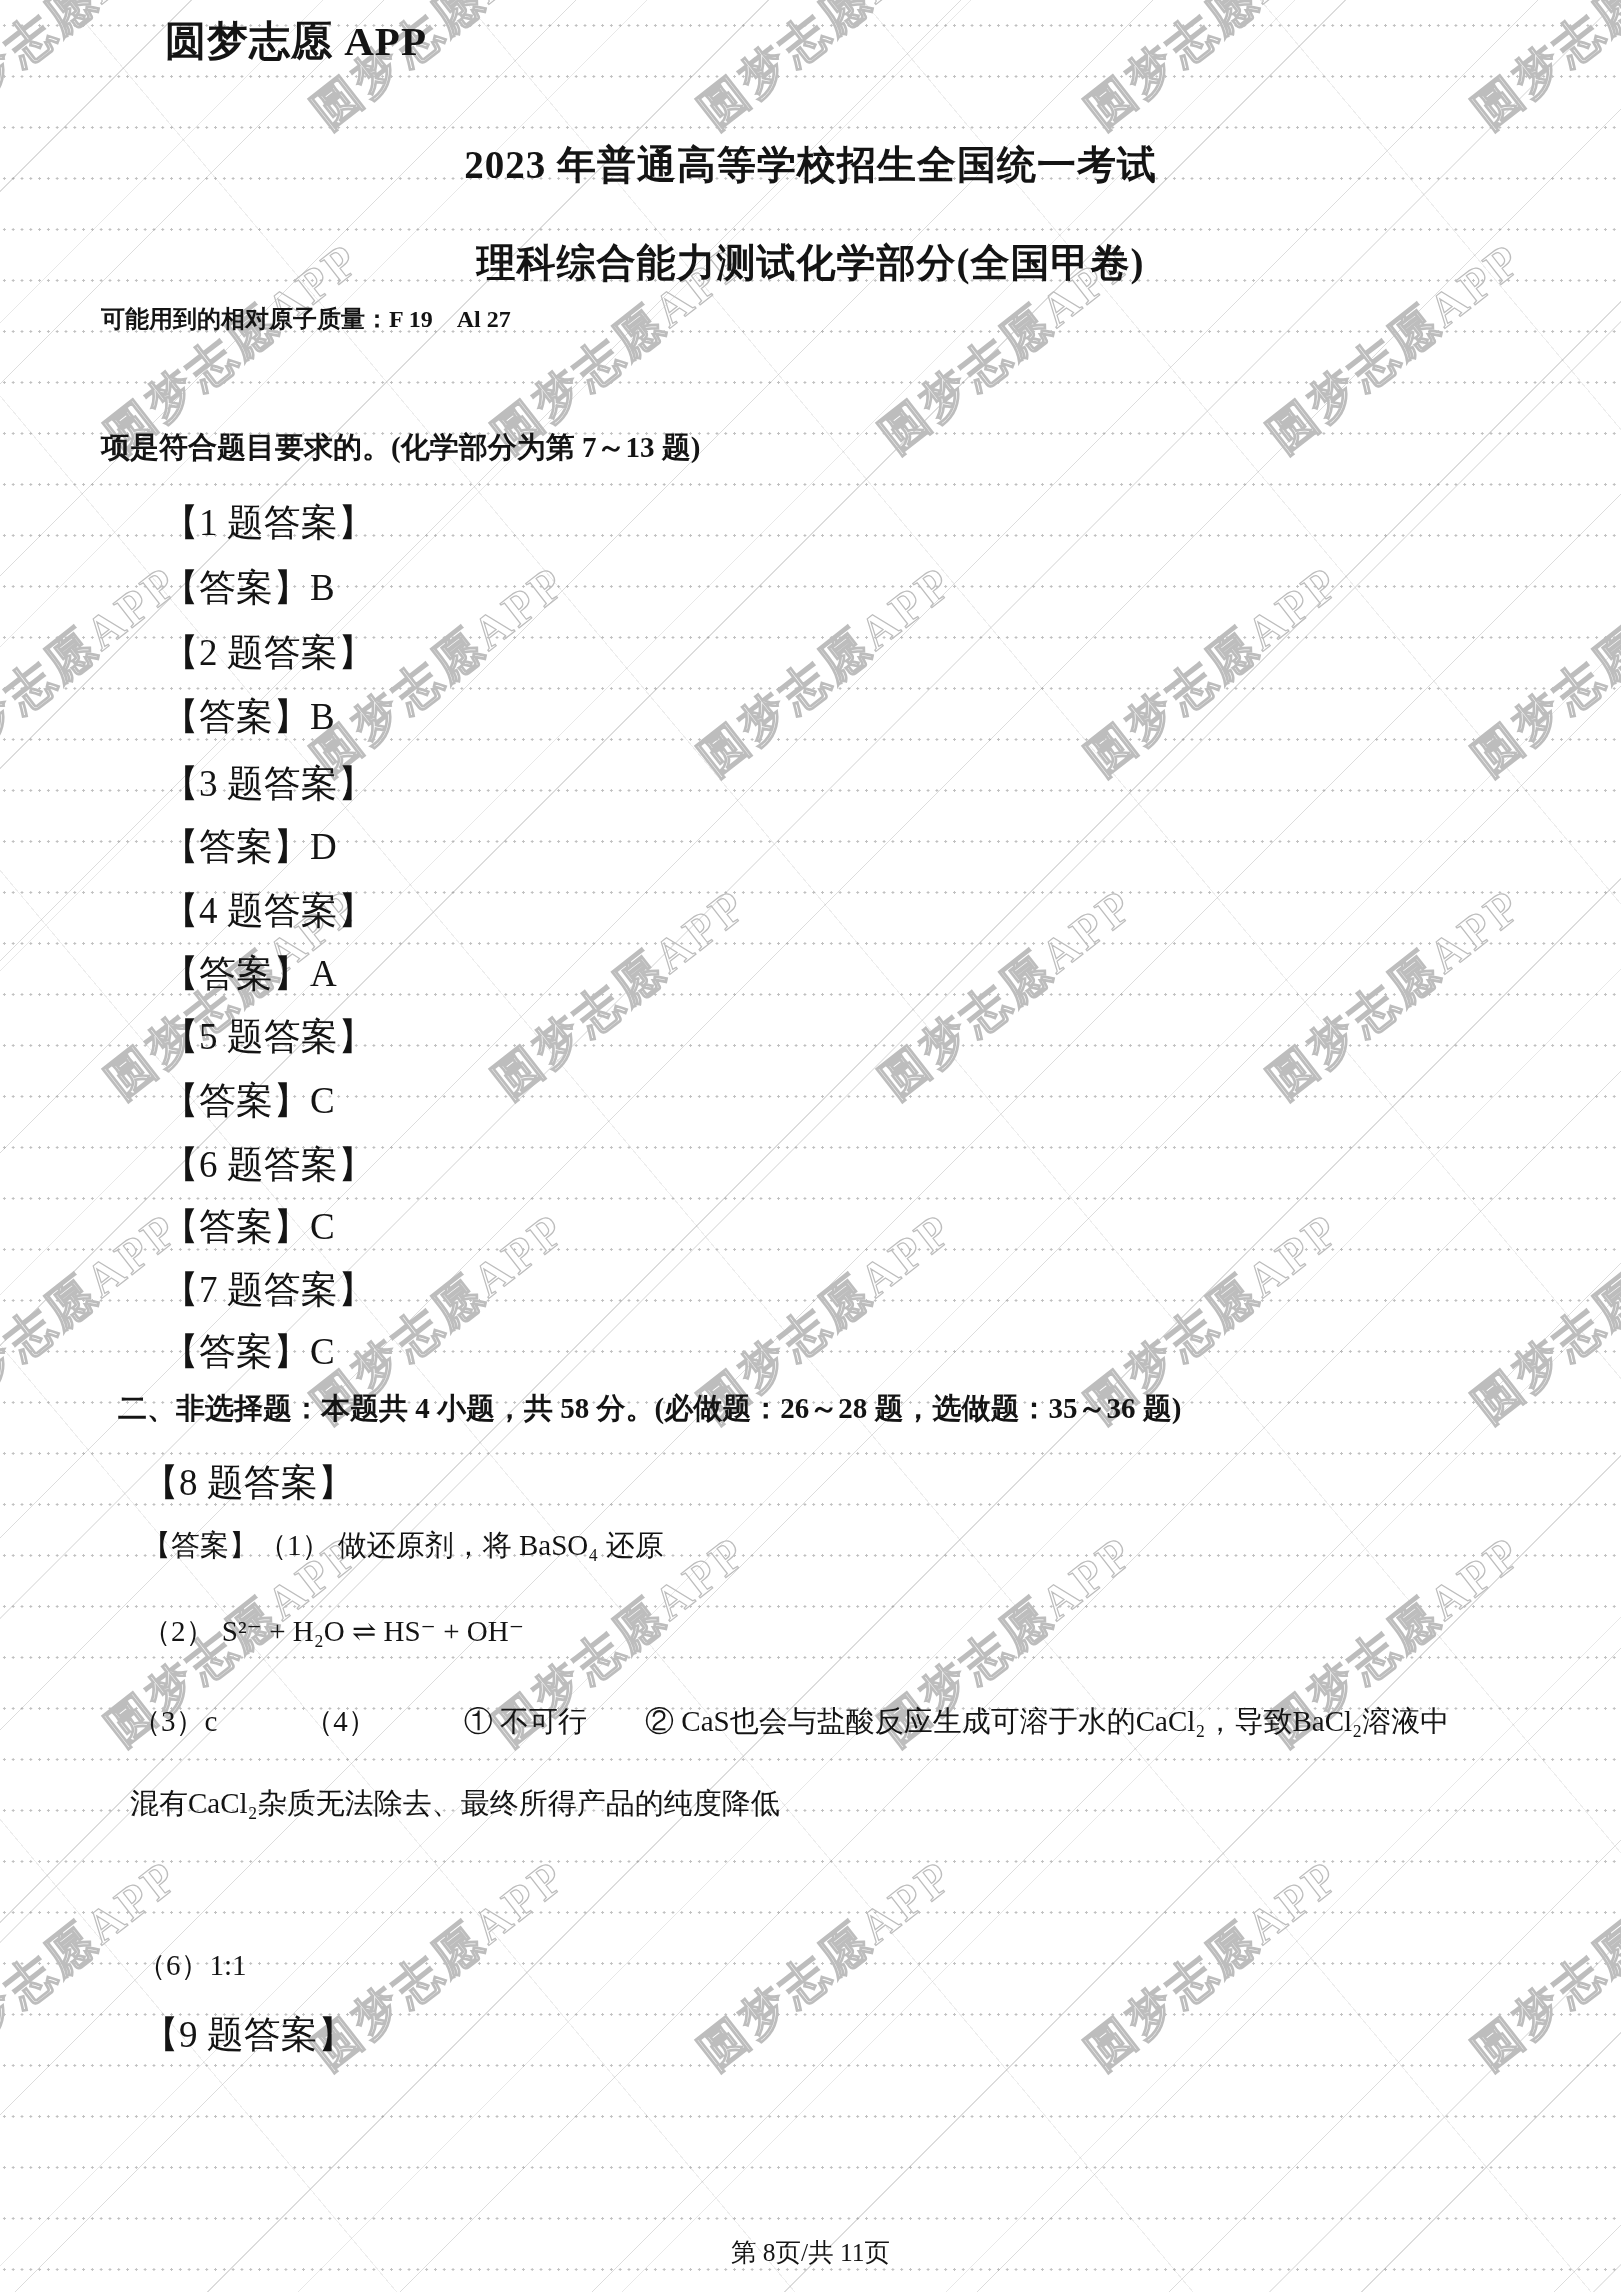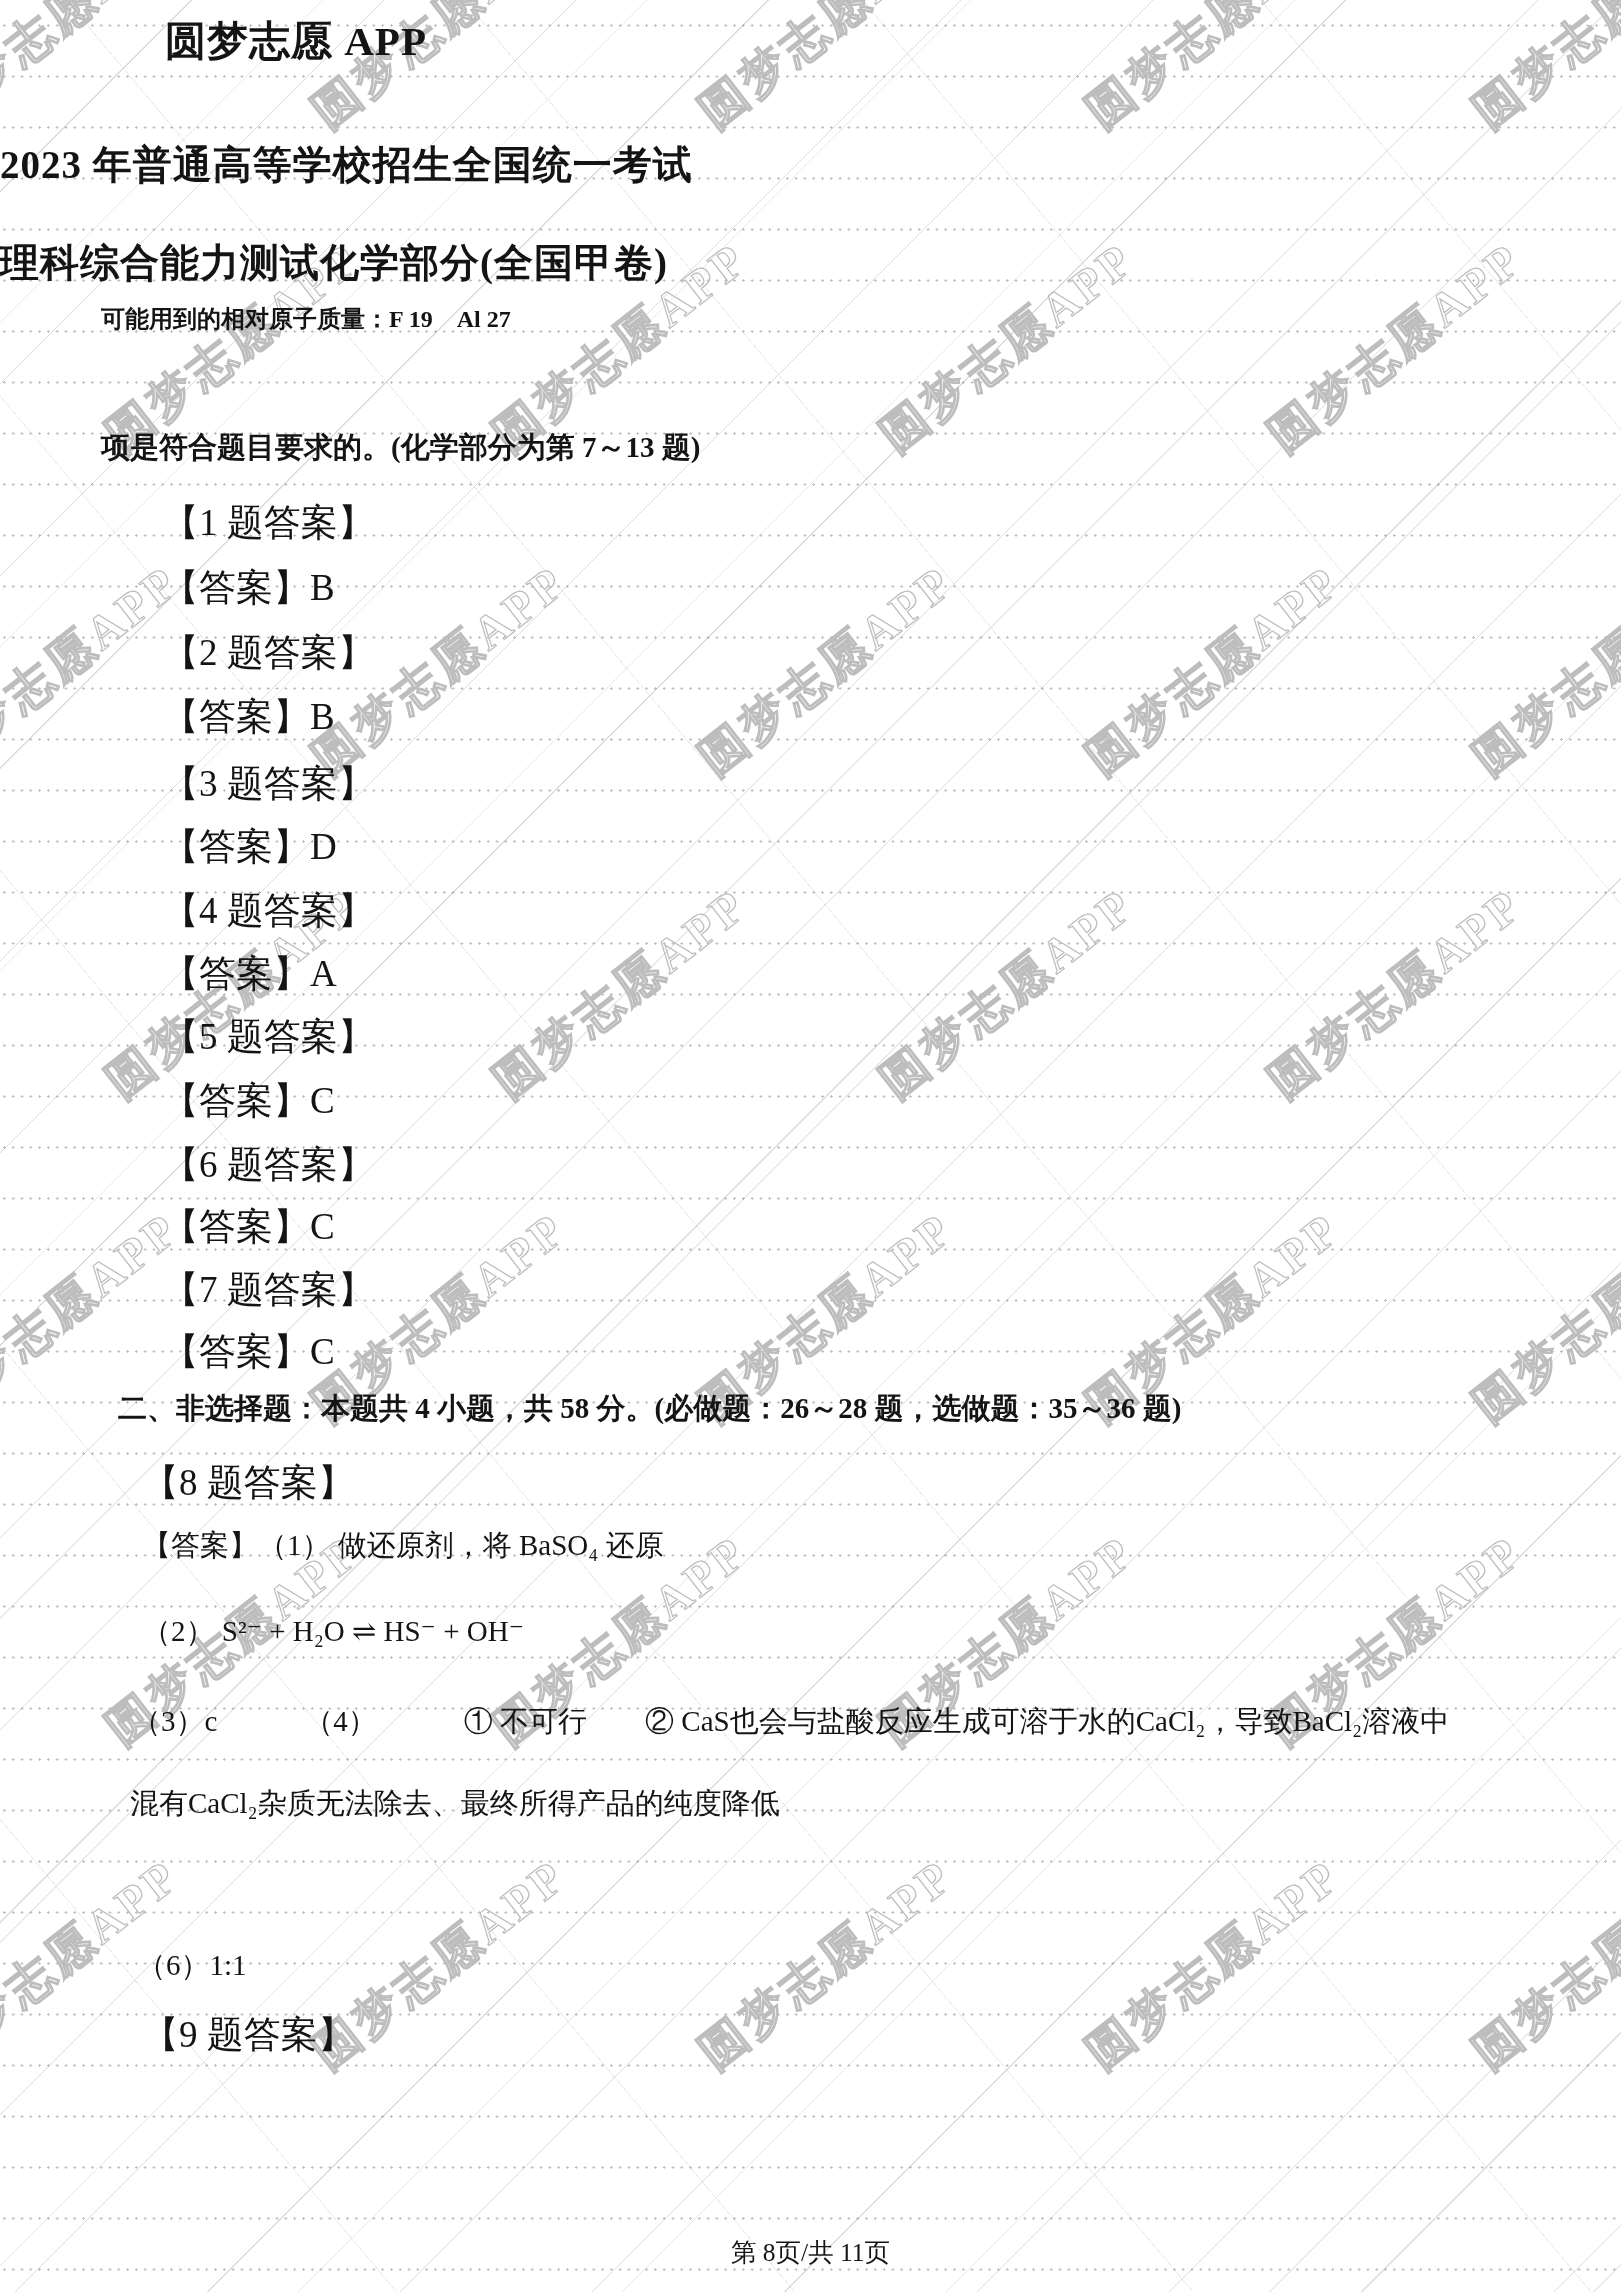--- a/index.html
+++ b/index.html
@@ -26,21 +26,21 @@
     position:absolute;
     font-family:"Liberation Serif","DejaVu Serif",serif;
     font-size:47px;font-weight:bold;letter-spacing:3.9px;white-space:nowrap;
     transform:rotate(-38deg);transform-origin:left top;
     color:rgba(255,255,255,0);
     -webkit-text-stroke:1.2px #bdbdbd;
   }
   .content{position:absolute;inset:0;z-index:2;}
   .line{position:absolute;white-space:nowrap;line-height:1.15;}
   .logo{font-size:41px;font-weight:bold;letter-spacing:1px;}
-  .title{width:100%;text-align:left;font-size:39px;font-weight:bold;letter-spacing:1px;}
+  .title{width:100%;text-align:center;font-size:39px;font-weight:bold;letter-spacing:1px;}
   .note{font-size:24px;font-weight:bold;}
   .sec{font-size:29px;font-weight:bold;}
   .item{font-size:37px;}
   .formula{font-size:29px;}
   .footer{width:100%;text-align:center;font-size:25.5px;}
 </style>
 </head>
 <body>
 
 <div class="page">

